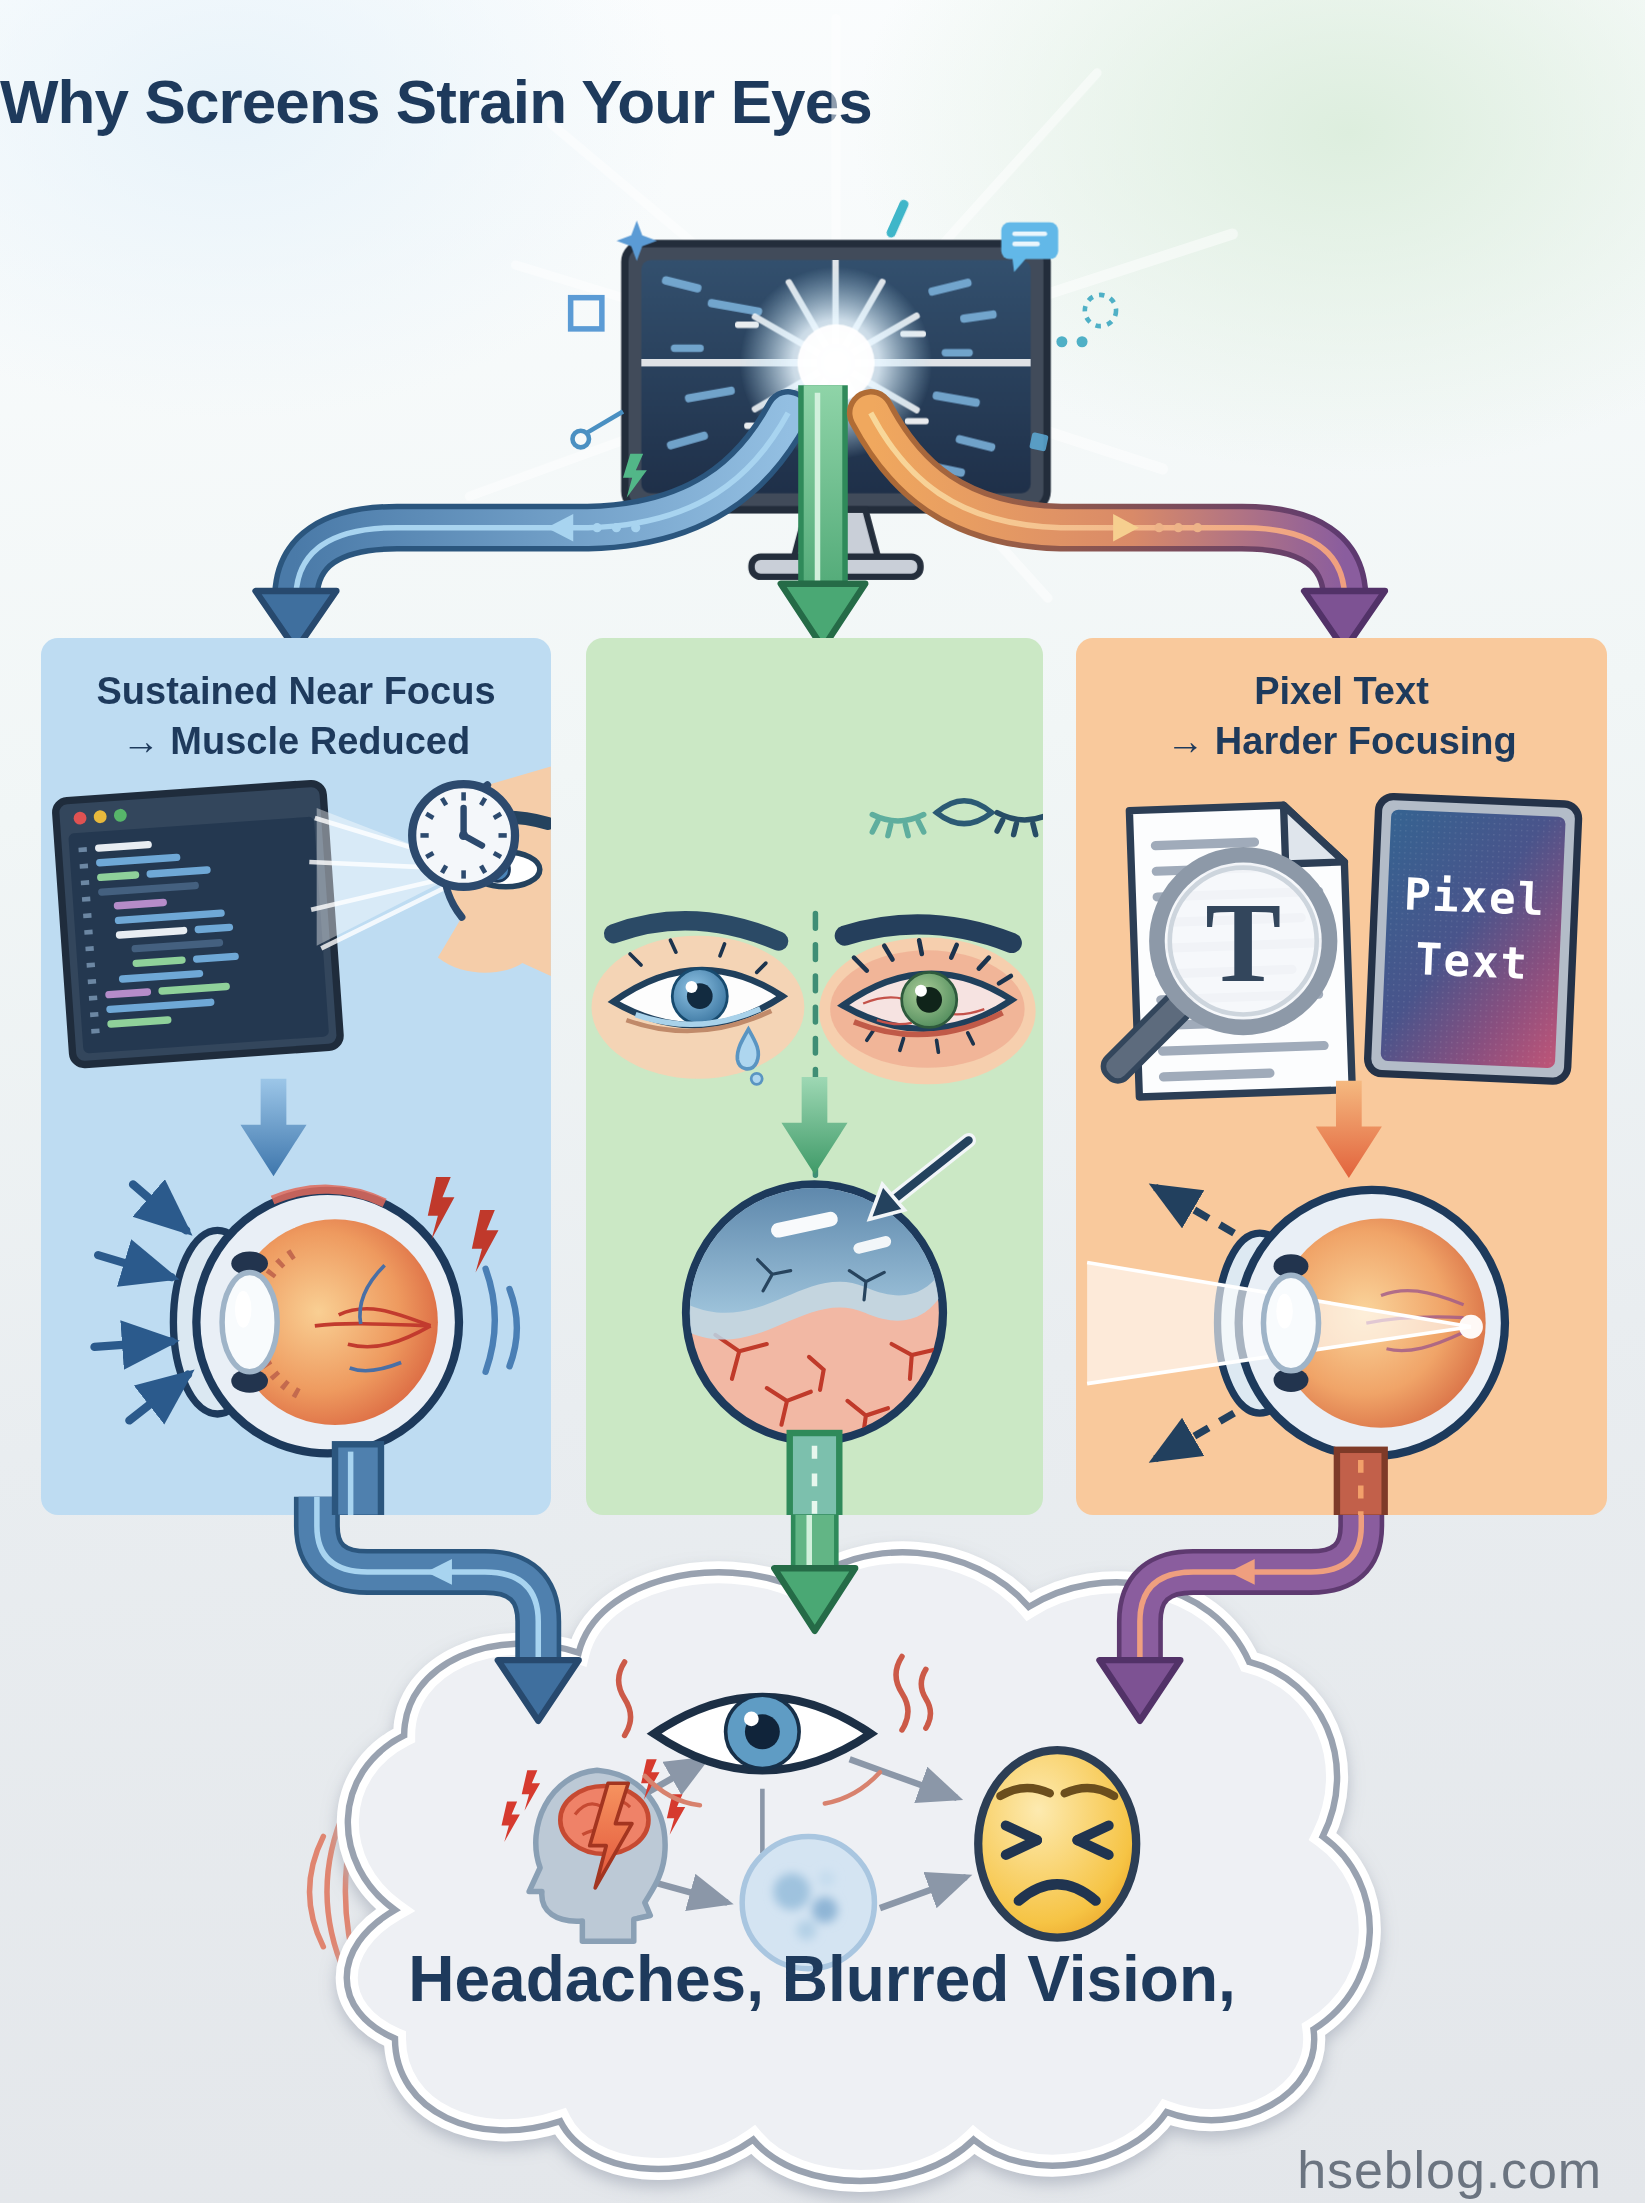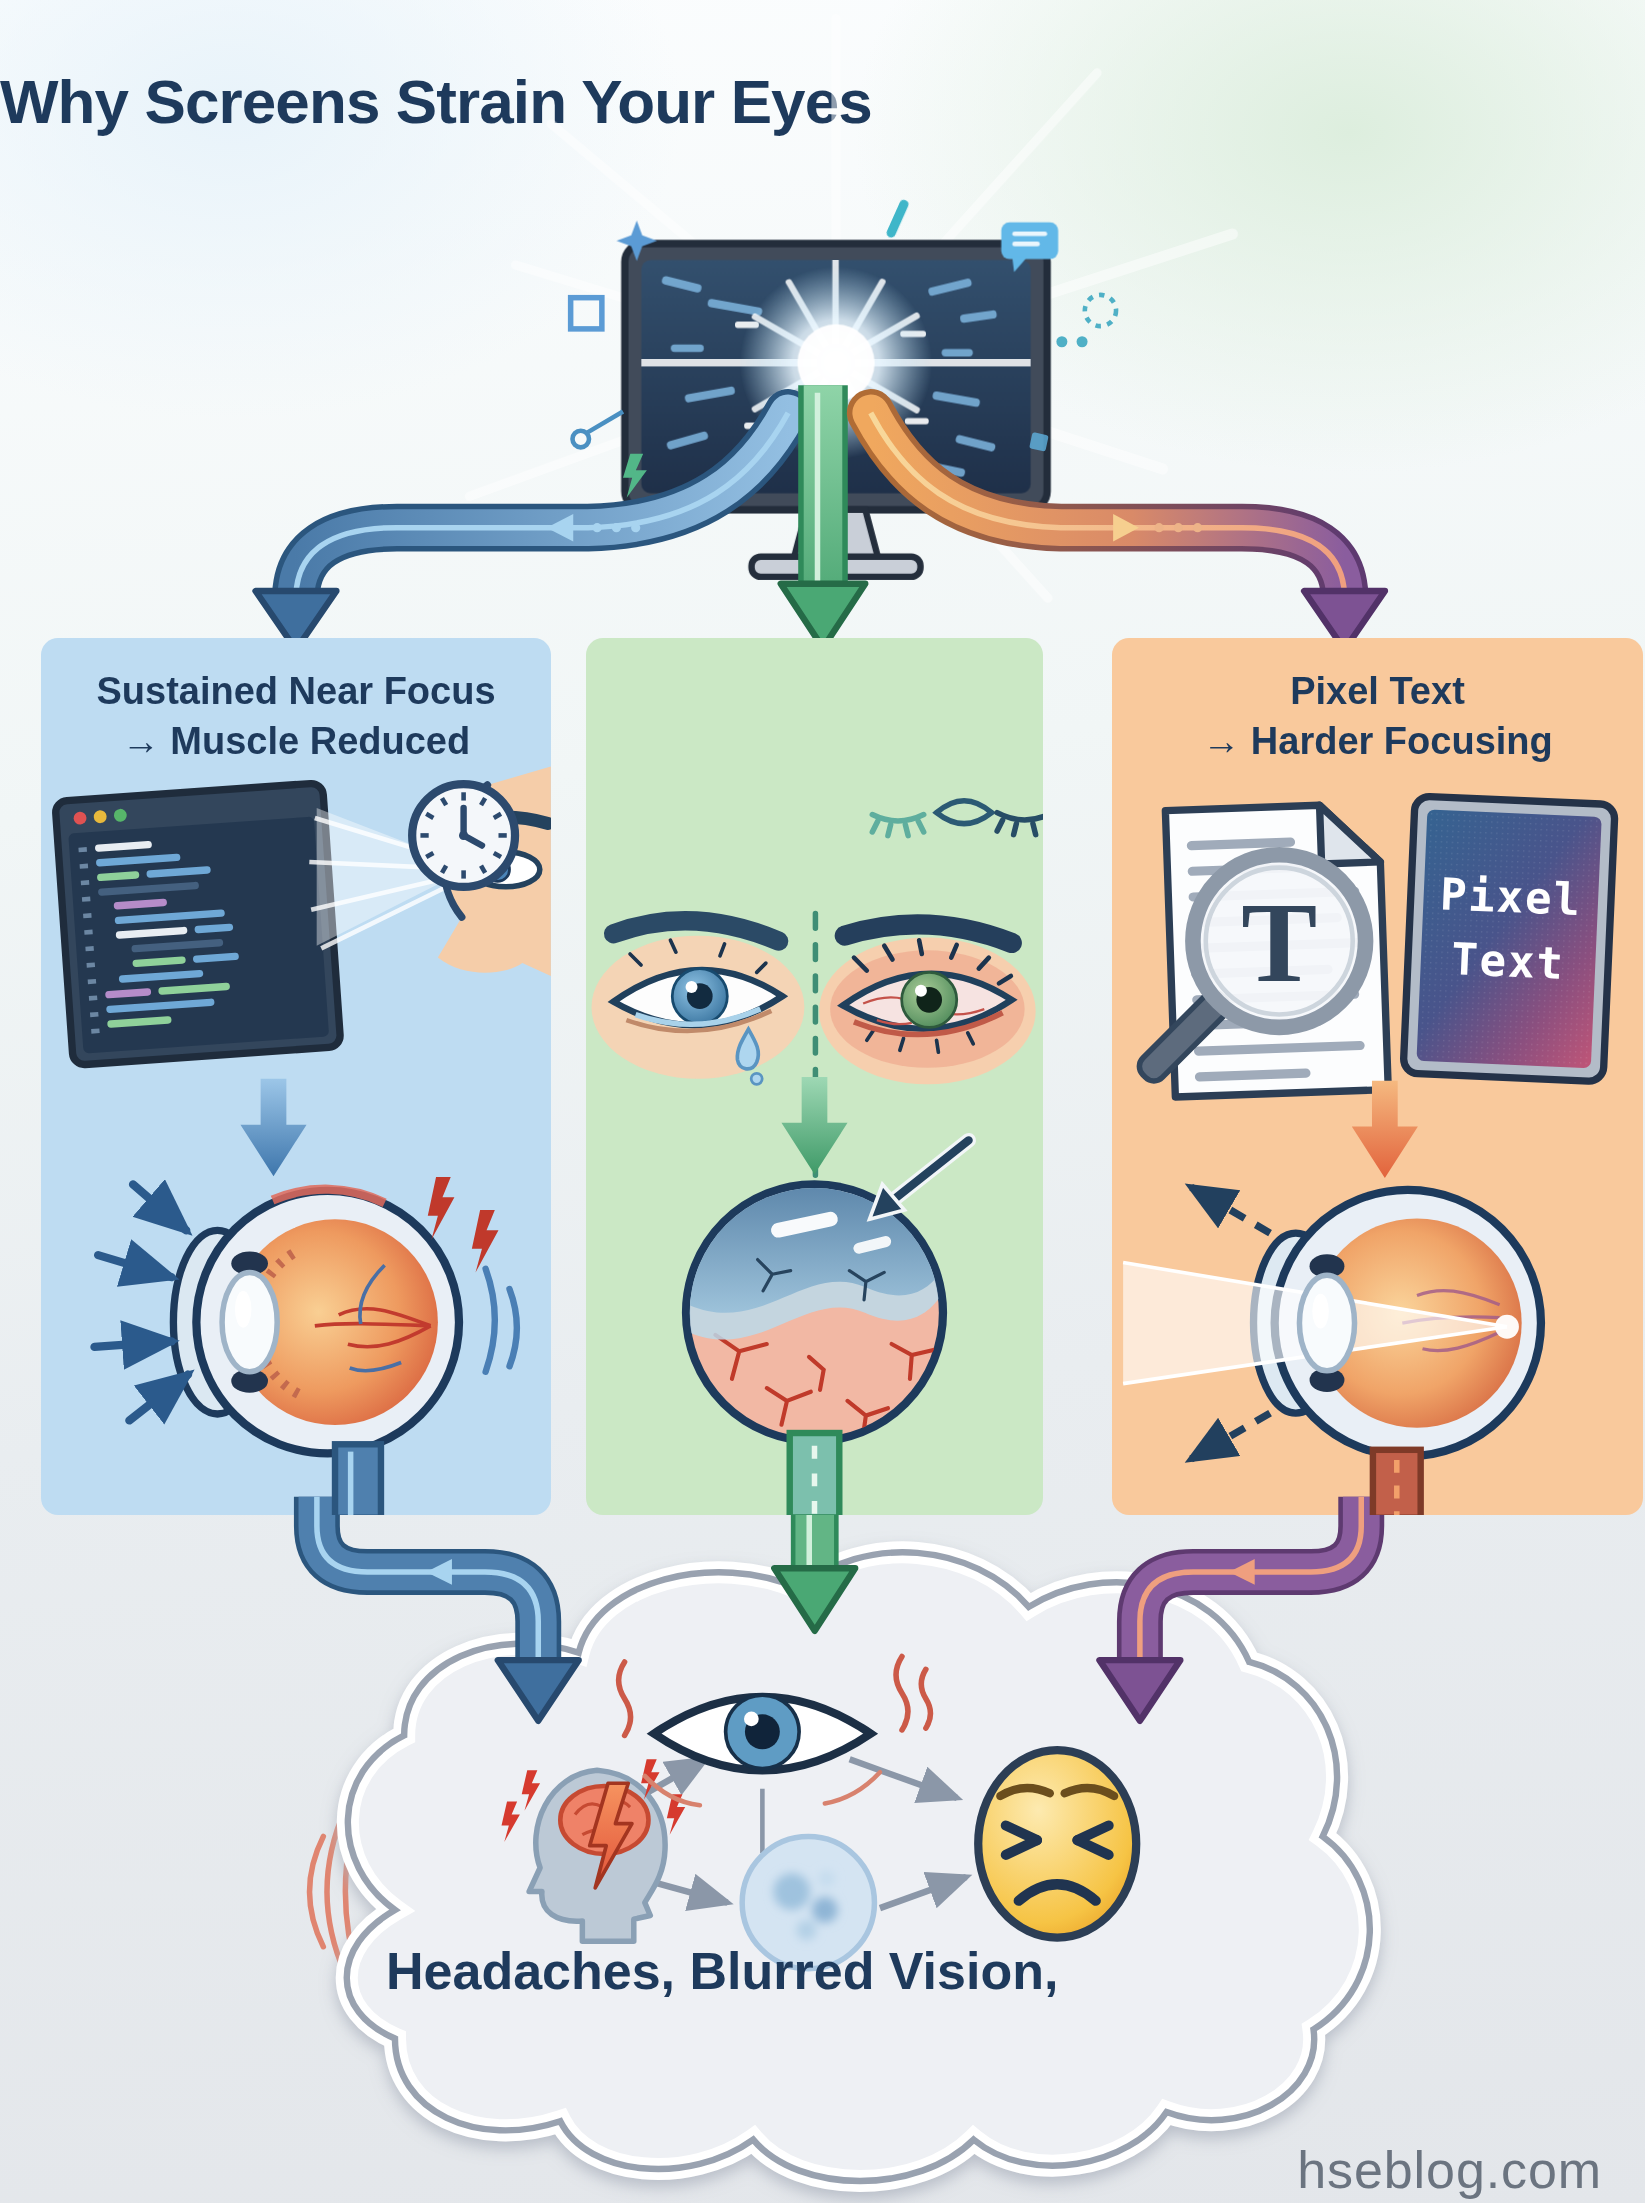--- a/index.html
+++ b/index.html
@@ -17,28 +17,28 @@
   }
   .monitor-wrap{position:absolute;left:597px;top:193px;width:478px;height:404px;}
   .monitor-wrap svg{overflow:visible;}
   .top-arrows,.bottom-arrows,.cloud-svg{position:absolute;left:0;pointer-events:none;}
   .top-arrows{top:367px;}
   .cloud-svg{top:1469px;}
   .bottom-arrows{top:1469px;}
   .panel{position:absolute;top:638px;height:877px;border-radius:17px;}
   .panel-1{left:41px;width:510px;background:var(--color-col1-bg,#bedcf2);}
   .panel-2{left:586px;width:457px;background:var(--color-col2-bg,#cbe8c5);}
-  .panel-3{left:1076px;width:531px;background:var(--color-col3-bg,#f9c99c);margin-left:36px;}
+  .panel-3{left:1076px;width:531px;background:var(--color-col3-bg,#f9c99c);}
   .panel h2{position:relative;z-index:2;margin:27.5px 11px 0;text-align:center;
     font-size:38px;line-height:1.32;font-weight:700;color:var(--color-navy,#1e3a5c);}
   .panel h2 span{display:block;}
   .panel svg.art{position:absolute;left:0;top:0;z-index:1;}
   .cloud-text{
-    position:absolute;left:386px;top:1939px;width:872px;z-index:6;text-align:left;
-    font-size:52px;font-weight:700;line-height:1.25;color:var(--color-navy,#1e3a5c);
+    position:absolute;left:386px;top:1939px;width:872px;z-index:6;text-align:center;
+    font-size:64px;font-weight:700;line-height:1.25;color:var(--color-navy,#1e3a5c);
   }
   .cloud-text span{display:block;}
   .watermark{
     position:absolute;right:44px;top:2140px;z-index:6;
     font-size:52px;color:var(--color-watermark,#6b7480);letter-spacing:0.9px;
   }
 </style>
 </head>
 <body>
 

